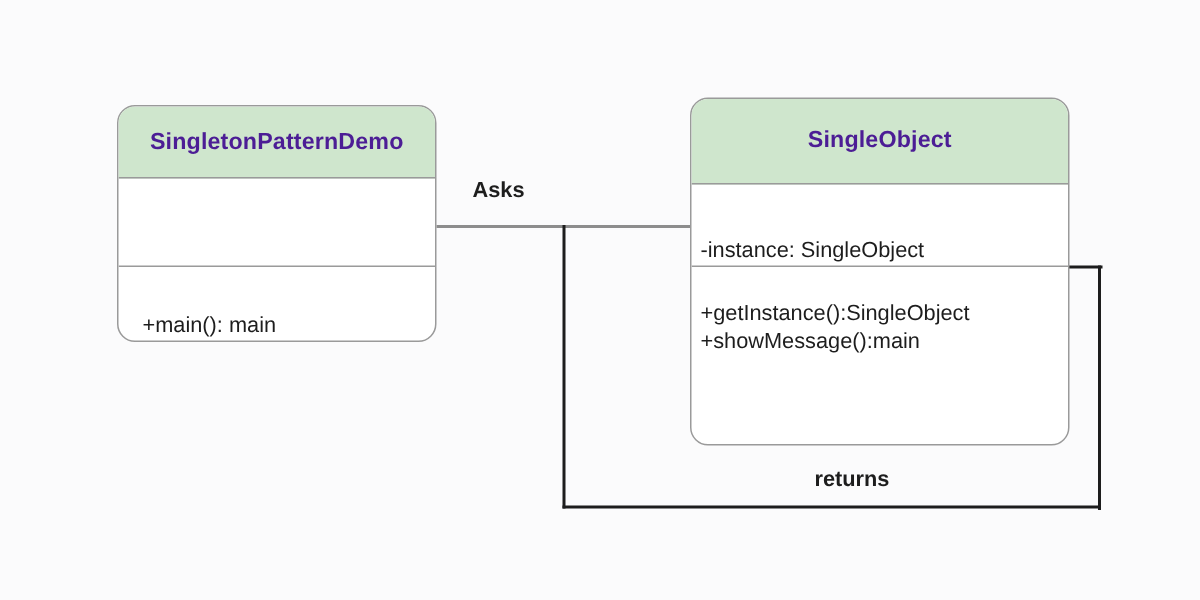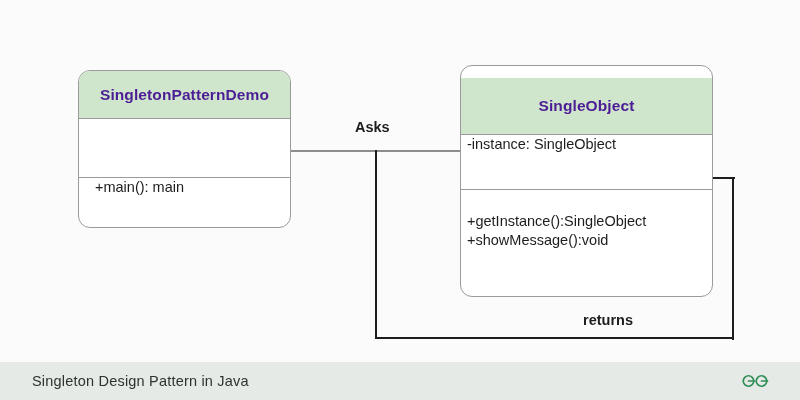--- a/index.html
+++ b/index.html
@@ -38,21 +38,21 @@
     align-items: center;
     justify-content: center;
     font-weight: bold;
     color: #4c1d95;
     letter-spacing: .1px;
   }
   .uml-section {
     box-sizing: border-box;
     display: flex;
     flex-direction: column;
-    justify-content: flex-start;
+    justify-content: flex-end;
     color: #1d1d1d;
   }
   .uml-section.divider {
     border-bottom: 1.3px solid #9a9a9a;
   }
   .uml-row {
     white-space: nowrap;
     line-height: 1.34;
   }
 
@@ -79,21 +79,20 @@
   
   #class-single {
     left: 460px;
     top: 65px;
     width: 253px;
     height: 232px;
   }
   #class-single .uml-header {
     height: 57px;
     font-size: 15.5px;
-    margin-top: 12px;
   }
   #class-single .attrs {
     height: 55px;
     padding-left: 6px;
     font-size: 14.5px;
   }
   #class-single .ops {
     height: 118px;
     padding-left: 6px;
     font-size: 14.5px;
@@ -146,21 +145,20 @@
     height: 189px;
   }
 
   .edge-label {
     position: absolute;
     font-weight: bold;
     font-size: 14.5px;
     color: #1d1d1d;
     white-space: nowrap;
     z-index: 6;
-    margin-left: 40px;
   }
   #label-asks {
     left: 315px;
     top: 119px;
   }
   #label-returns {
     left: 543px;
     top: 312px;
   }
 
@@ -212,33 +210,18 @@
     </div>
   </div>
 
   <div class="uml-class" id="class-single">
     <div class="uml-header">SingleObject</div>
     <div class="uml-section attrs divider">
       <div class="uml-row">-instance: SingleObject</div>
     </div>
     <div class="uml-section ops">
       <div class="uml-row">+getInstance():SingleObject</div>
-      <div class="uml-row">+showMessage():void</div>
+      <div class="uml-row">+showMessage():main</div>
     </div>
   </div>
 
-  <div id="caption-bar">
-    <div id="caption-text">Singleton Design Pattern in Java</div>
-    <div id="gfg-logo">
-      <svg width="30" height="18" viewBox="0 0 60 34" aria-hidden="true">
-        <g fill="none" stroke="#2f8d56" stroke-width="3.4">
-          <circle cx="17" cy="17" r="10.5"></circle>
-          <circle cx="43" cy="17" r="10.5"></circle>
-        </g>
-        <g stroke="#2f8d56" stroke-width="3.4" stroke-linecap="round">
-          <line x1="17" y1="17" x2="29" y2="17"></line>
-          <line x1="43" y1="17" x2="55" y2="17"></line>
-        </g>
-      </svg>
-    </div>
-  </div>
 
 </div>
 
 </body></html>

